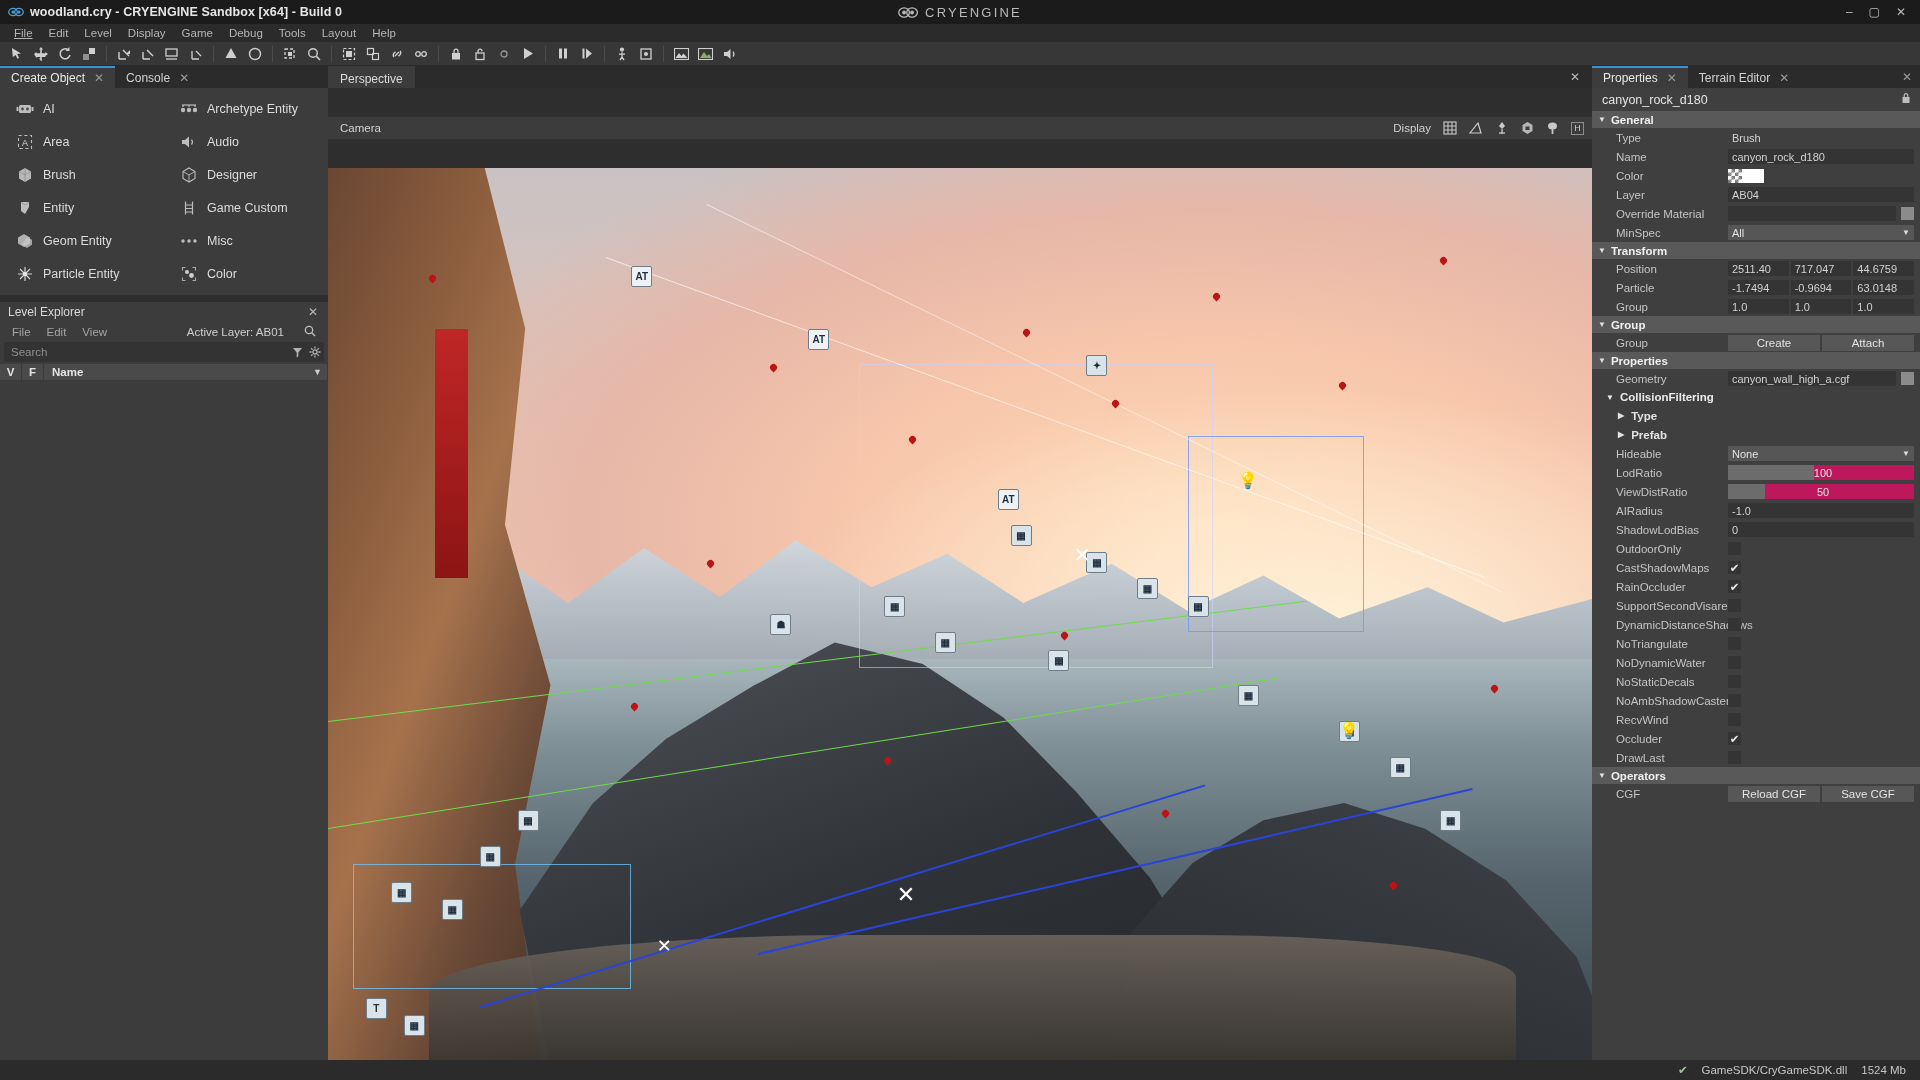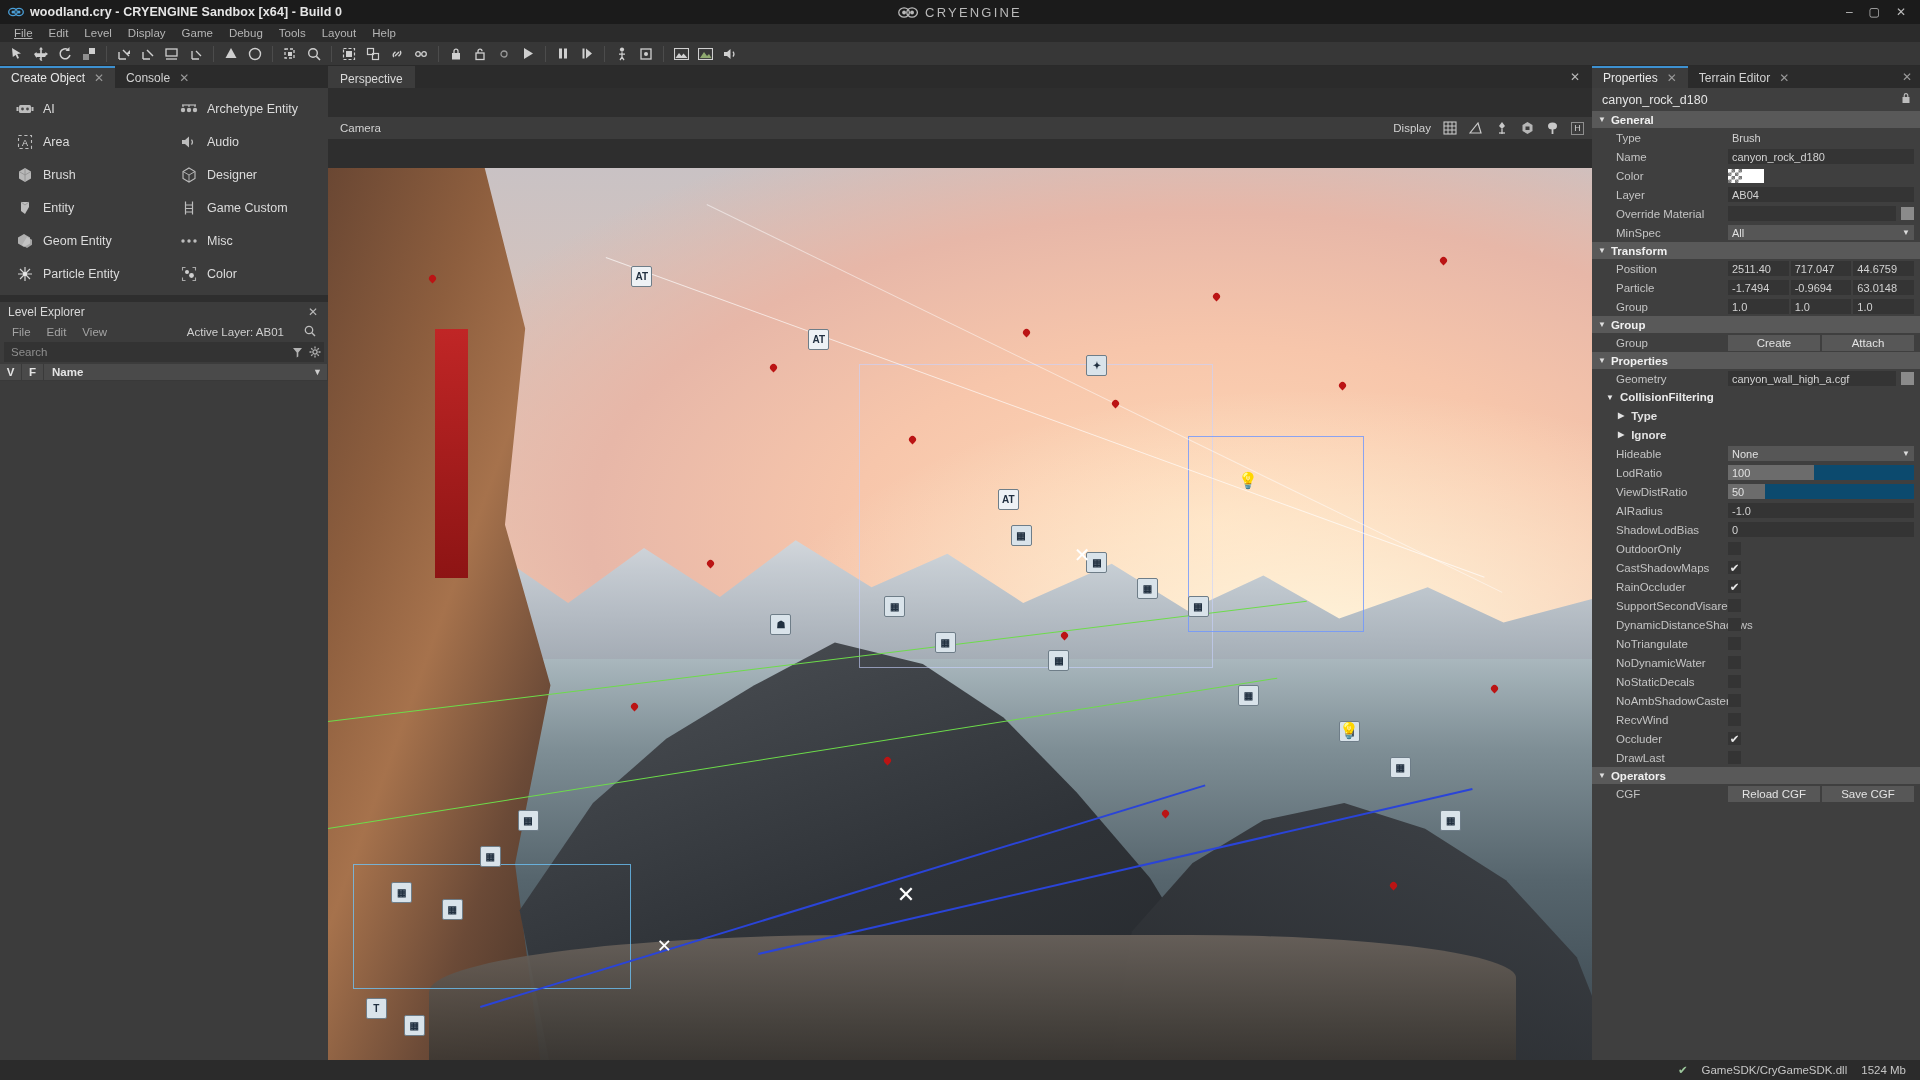--- a/index.html
+++ b/index.html
@@ -117,21 +117,21 @@
                        linear-gradient(45deg,#7a7a7a 25%,#fff 25%,#fff 75%,#7a7a7a 75%);
       background-size:7px 7px; background-position:0 0,3.5px 3.5px; }
   .swatch .solid { flex:1; background:#ffffff; }
   .folderbtn { width:13px; height:13px; background:#8b8b8b; margin-left:3px; }
   .subsect { height:18px; display:flex; align-items:center; padding-left:14px; gap:6px; font-size:11.5px;
       font-weight:bold; color:#ebebeb; }
   .subrow { height:19px; display:flex; align-items:center; padding-left:26px; gap:7px; font-size:11.5px;
       font-weight:bold; color:#e3e3e3; }
   .gbtn { flex:1; height:16px; background:#575757; display:flex; align-items:center; justify-content:center;
       font-size:11.5px; color:#e3e3e3; }
-  .ratio { position:relative; flex:1; height:15px; background:#0c4a6e; display:flex; align-items:center; }
+  .ratio { position:relative; flex:1; height:15px; background:#be185d; display:flex; align-items:center;justify-content:center; }
   .ratio .fill { position:absolute; left:0; top:0; bottom:0; background:#6c6c6c; }
   .ratio .tx { position:relative; padding-left:4px; font-size:11px; color:#e0e0e0; }
 
   
   .statusbar { height:20px; background:#2b2b2b; display:flex; align-items:center; justify-content:flex-end; gap:14px;
       padding-right:14px; font-size:11.5px; color:#c6c6c6; flex:0 0 20px; }
   .statusbar .chk { color:#9dc99d; }
 
   
   .sky { position:absolute; inset:0;
@@ -942,21 +942,21 @@
           <div class="subsect">
             <span style="font-size:8px">▼</span>
             <span>CollisionFiltering</span>
           </div>
           <div class="subrow">
             <span style="font-size:8px">▶</span>
             <span>Type</span>
           </div>
           <div class="subrow">
             <span style="font-size:8px">▶</span>
-            <span>Ignore</span>
+            <span>Prefab</span>
           </div>
           <div class="prow">
             <div class="lbl">Hideable</div>
             <div class="val">
               <div class="combo">
                 <span>None</span>
                 <span class="cv">▼</span>
               </div>
             </div>
           </div>

